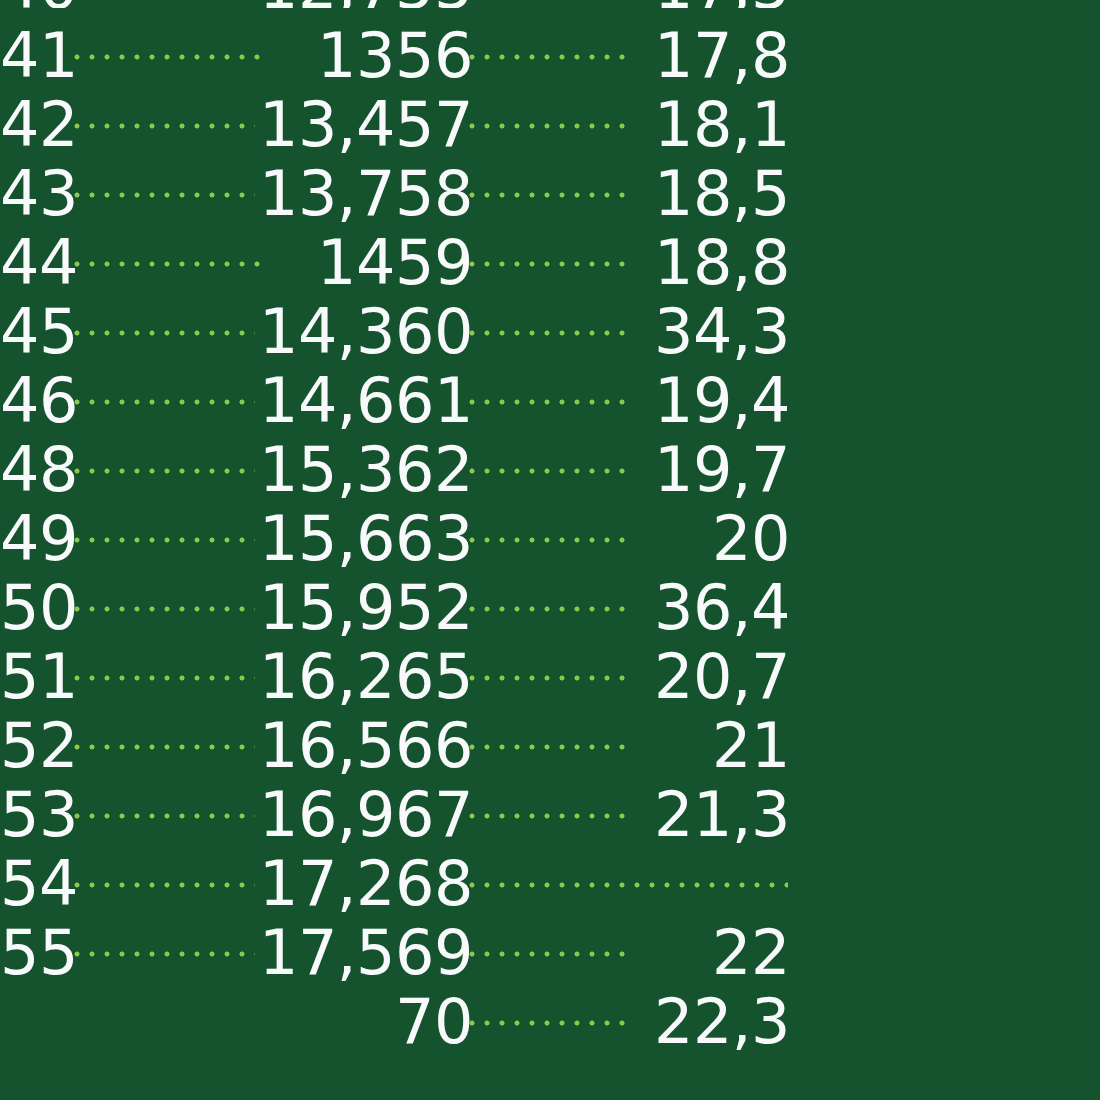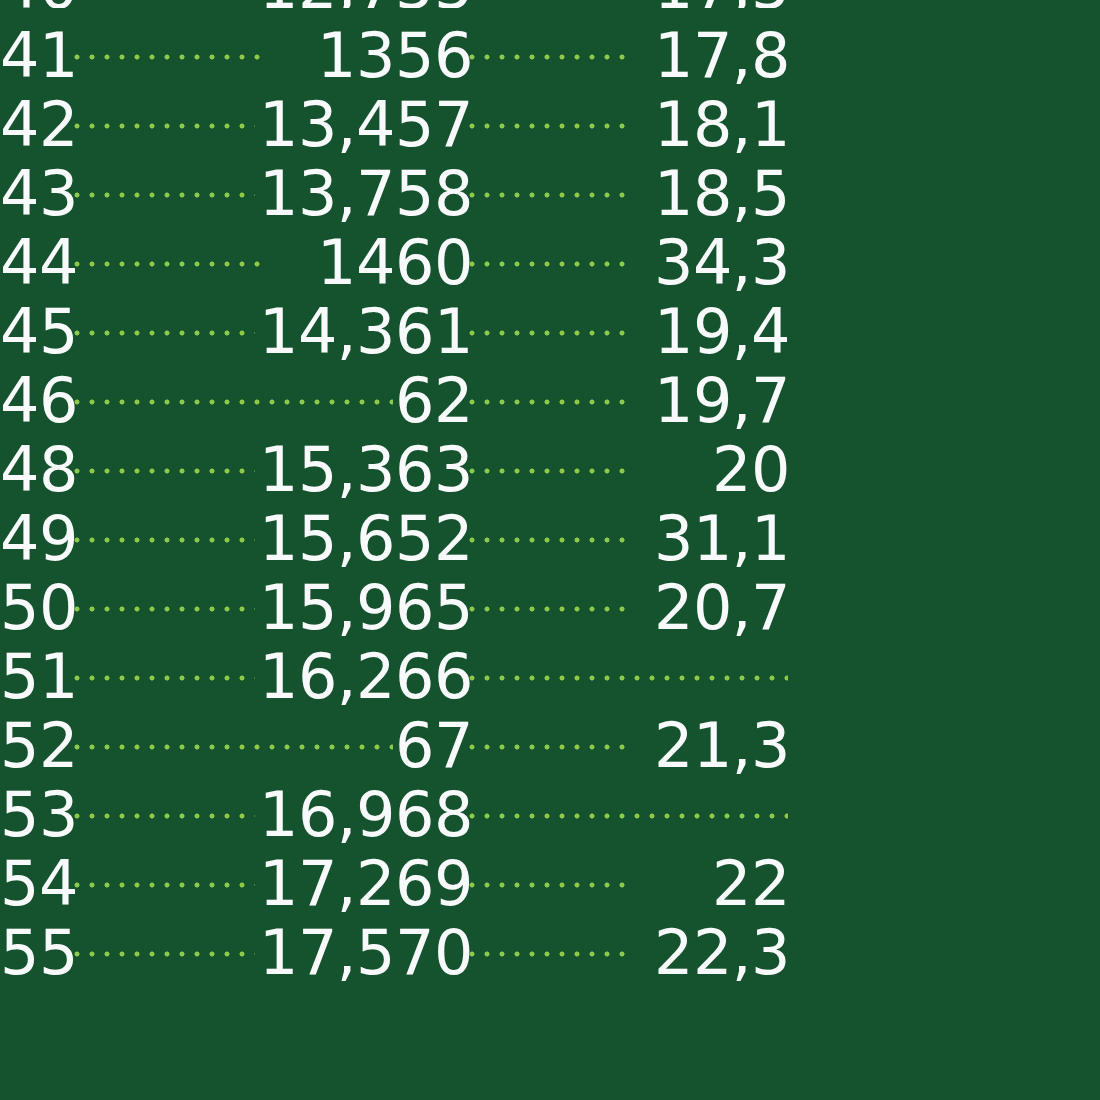--- a/index.html
+++ b/index.html
@@ -155,20 +155,21 @@
           <span class="entry-value">14</span>
         </div>
         <div class="entry-row">
           <span class="entry-label">45</span>
           <span class="entry-leader"></span>
           <span class="entry-value">14,3</span>
         </div>
         <div class="entry-row">
           <span class="entry-label">46</span>
           <span class="entry-leader"></span>
+          <span class="entry-value">14,6</span>
         </div>
         <div class="entry-row">
           <span class="entry-label">48</span>
           <span class="entry-leader"></span>
           <span class="entry-value">15,3</span>
         </div>
         <div class="entry-row">
           <span class="entry-label">49</span>
           <span class="entry-leader"></span>
           <span class="entry-value">15,6</span>
@@ -179,20 +180,21 @@
           <span class="entry-value">15,9</span>
         </div>
         <div class="entry-row">
           <span class="entry-label">51</span>
           <span class="entry-leader"></span>
           <span class="entry-value">16,2</span>
         </div>
         <div class="entry-row">
           <span class="entry-label">52</span>
           <span class="entry-leader"></span>
+          <span class="entry-value">16,5</span>
         </div>
         <div class="entry-row">
           <span class="entry-label">53</span>
           <span class="entry-leader"></span>
           <span class="entry-value">16,9</span>
         </div>
         <div class="entry-row">
           <span class="entry-label">54</span>
           <span class="entry-leader"></span>
           <span class="entry-value">17,2</span>
@@ -213,20 +215,25 @@
           <span class="entry-label">57</span>
           <span class="entry-leader"></span>
           <span class="entry-value">18,1</span>
         </div>
         <div class="entry-row">
           <span class="entry-label">58</span>
           <span class="entry-leader"></span>
           <span class="entry-value">18,5</span>
         </div>
         <div class="entry-row">
+          <span class="entry-label">59</span>
+          <span class="entry-leader"></span>
+          <span class="entry-value">18,8</span>
+        </div>
+        <div class="entry-row">
           <span class="entry-label">60</span>
           <span class="entry-leader"></span>
           <span class="entry-value">34,3</span>
         </div>
         <div class="entry-row">
           <span class="entry-label">61</span>
           <span class="entry-leader"></span>
           <span class="entry-value">19,4</span>
         </div>
         <div class="entry-row">
@@ -235,30 +242,31 @@
           <span class="entry-value">19,7</span>
         </div>
         <div class="entry-row">
           <span class="entry-label">63</span>
           <span class="entry-leader"></span>
           <span class="entry-value">20</span>
         </div>
         <div class="entry-row">
           <span class="entry-label">52</span>
           <span class="entry-leader"></span>
-          <span class="entry-value">31,1</span>
+          <span class="entry-value">36,4</span>
         </div>
         <div class="entry-row">
           <span class="entry-label">65</span>
           <span class="entry-leader"></span>
           <span class="entry-value">20,7</span>
         </div>
         <div class="entry-row">
           <span class="entry-label">66</span>
           <span class="entry-leader"></span>
+          <span class="entry-value">21</span>
         </div>
         <div class="entry-row">
           <span class="entry-label">67</span>
           <span class="entry-leader"></span>
           <span class="entry-value">21,3</span>
         </div>
         <div class="entry-row">
           <span class="entry-label">68</span>
           <span class="entry-leader"></span>
         </div>

